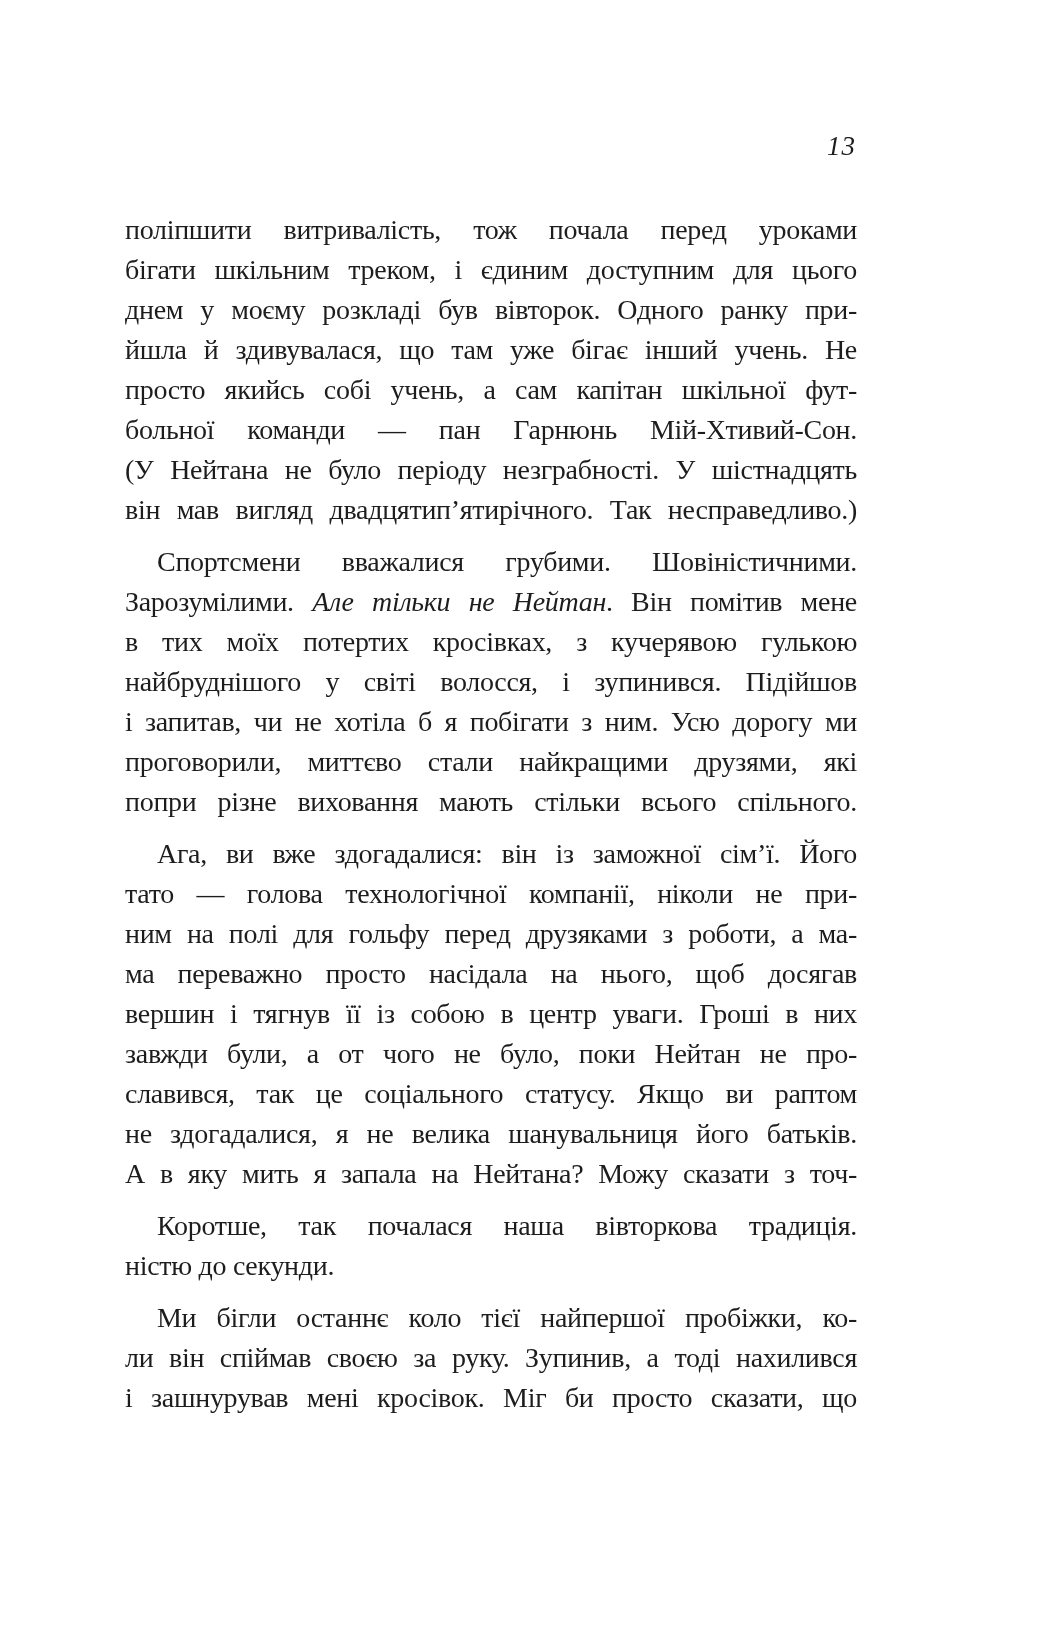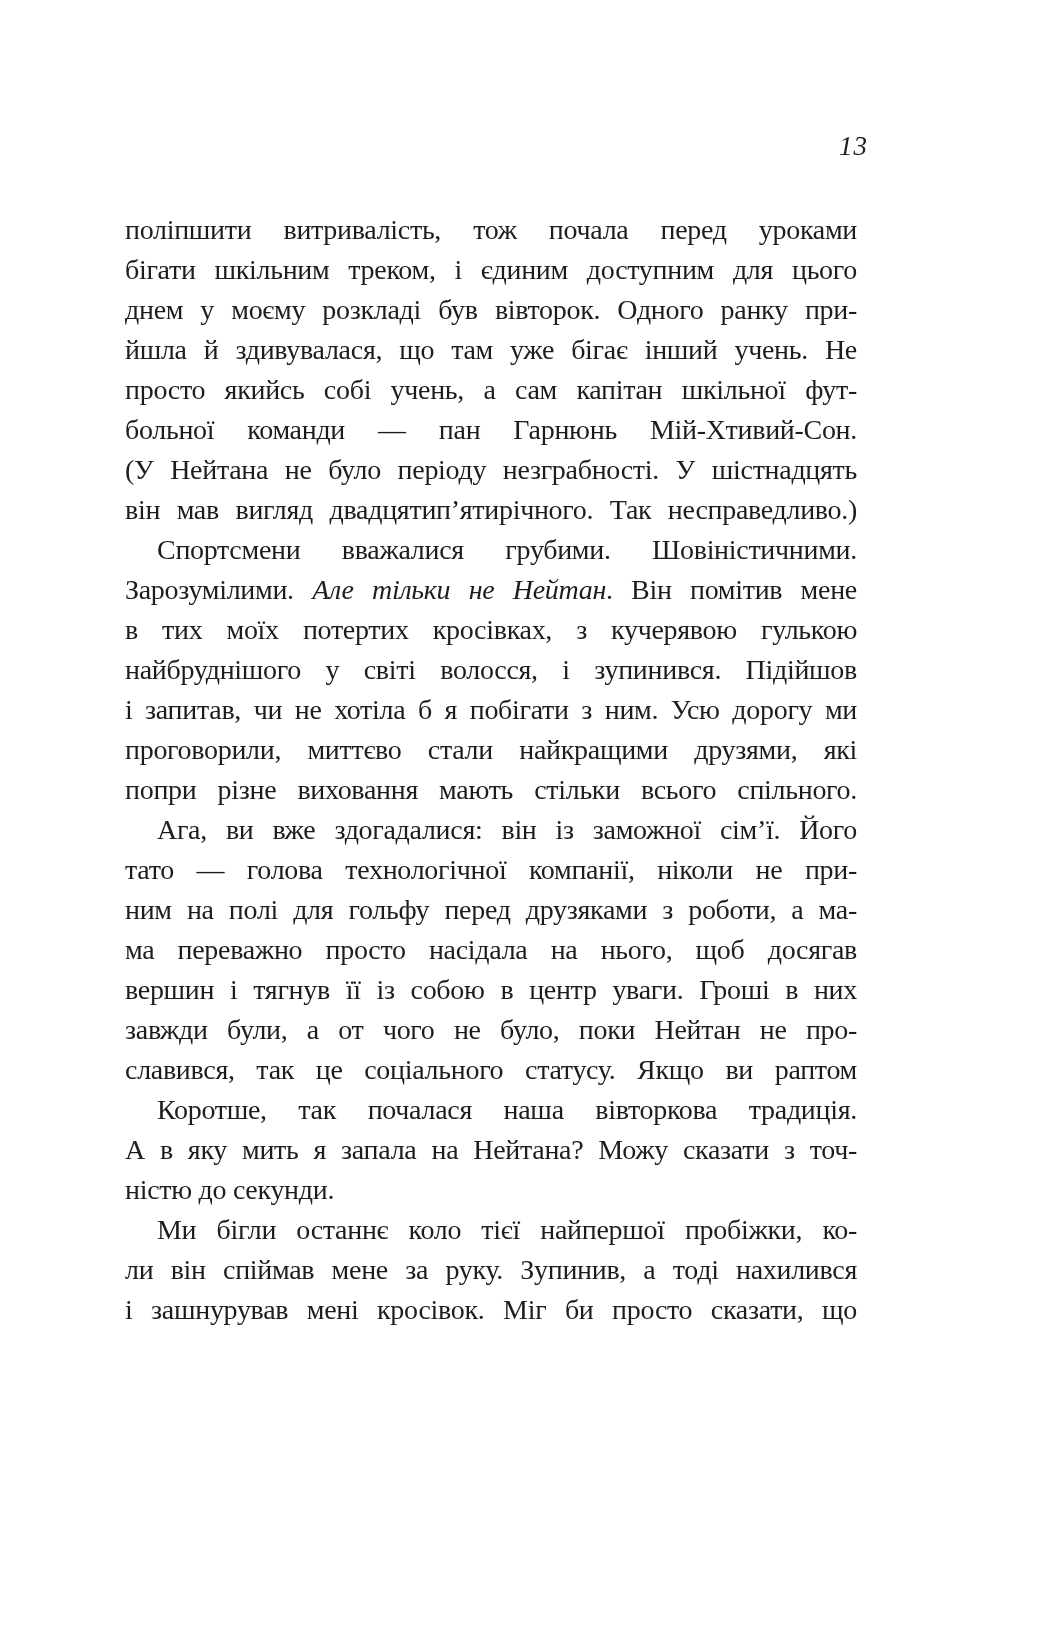--- a/index.html
+++ b/index.html
@@ -12,21 +12,21 @@
     width: 1040px;
     height: 1630px;
     background: #ffffff;
     font-family: "Liberation Serif", serif;
     color: #1d1d1d;
     overflow: hidden;
   }
   .folio {
     position: absolute;
     top: 130px;
-    left: 136px;
+    left: 124px;
     width: 732px;
     text-align: right;
     font-style: italic;
     font-size: 27px;
     line-height: 32px;
     letter-spacing: 1px;
   }
   .text-block {
     position: absolute;
     top: 210px;
@@ -45,20 +45,21 @@
     text-align: justify;
     text-align-last: justify;
     white-space: nowrap;
   }
   .line.no-justify {
     text-align: right;
     text-align-last: left;
   }
   .line.indent {
     text-indent: 32px;
+    margin-top: 12px;
   }
   .line em {
     font-style: italic;
   }
 </style>
 </head>
 <body>
 
 <div class="page" style="color: rgb(29, 29, 29); background: rgb(255, 255, 255);">
   <div class="folio">13</div>
@@ -83,25 +84,26 @@
         <div class="line">попри різне виховання мають стільки всього спільного.</div>
       </div>
       <div class="paragraph">
         <div class="line indent">Ага, ви вже здогадалися: він із заможної сім’ї. Його</div>
         <div class="line">тато — голова технологічної компанії, ніколи не при-</div>
         <div class="line">ним на полі для гольфу перед друзяками з роботи, а ма-</div>
         <div class="line">ма переважно просто насідала на нього, щоб досягав</div>
         <div class="line">вершин і тягнув її із собою в центр уваги. Гроші в них</div>
         <div class="line">завжди були, а от чого не було, поки Нейтан не про-</div>
         <div class="line">славився, так це соціального статусу. Якщо ви раптом</div>
+        <div class="line">не здогадалися, я не велика шанувальниця його батьків.</div>
       </div>
       <div class="paragraph">
+        <div class="line">А в яку мить я запала на Нейтана? Можу сказати з точ-</div>
         <div class="line indent">Коротше, так почалася наша вівторкова традиція.</div>
-        <div class="line">А в яку мить я запала на Нейтана? Можу сказати з точ-</div>
         <div class="line no-justify">ністю до секунди.</div>
       </div>
       <div class="paragraph">
         <div class="line indent">Ми бігли останнє коло тієї найпершої пробіжки, ко-</div>
-        <div class="line">ли він спіймав мене за руку. Зупинив, а тоді нахилився</div>
+        <div class="line">ли він спіймав своєю за руку. Зупинив, а тоді нахилився</div>
         <div class="line">і зашнурував мені кросівок. Міг би просто сказати, що</div>
       </div>
     </div>
 </div>
 
 </body></html>

